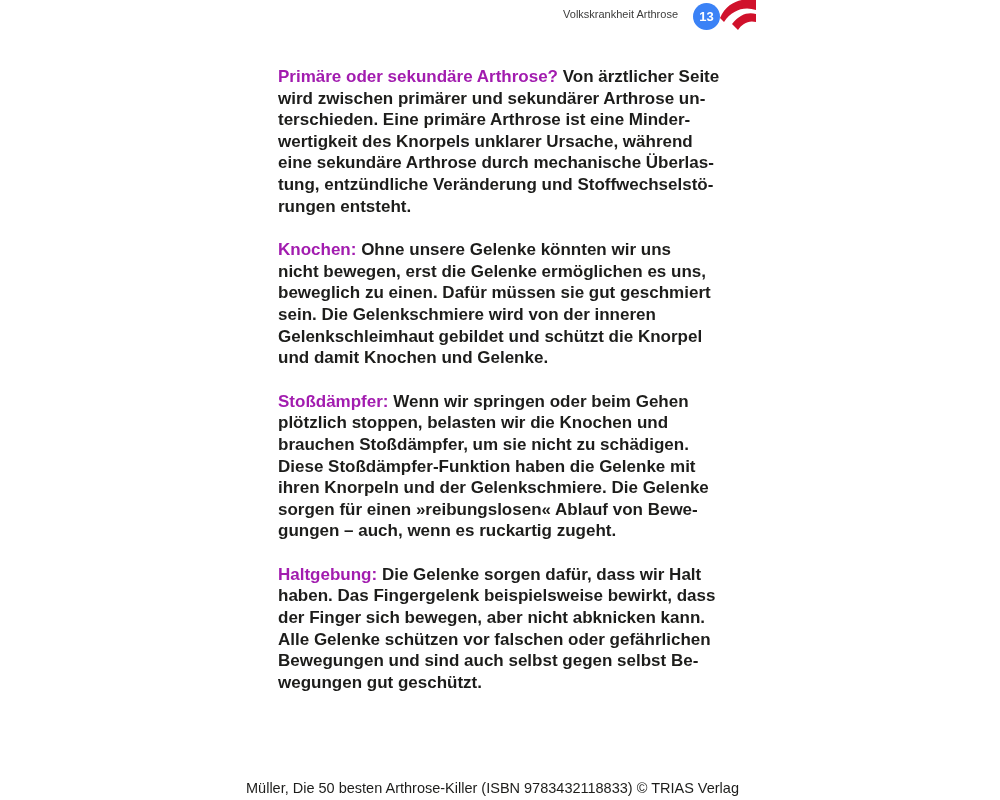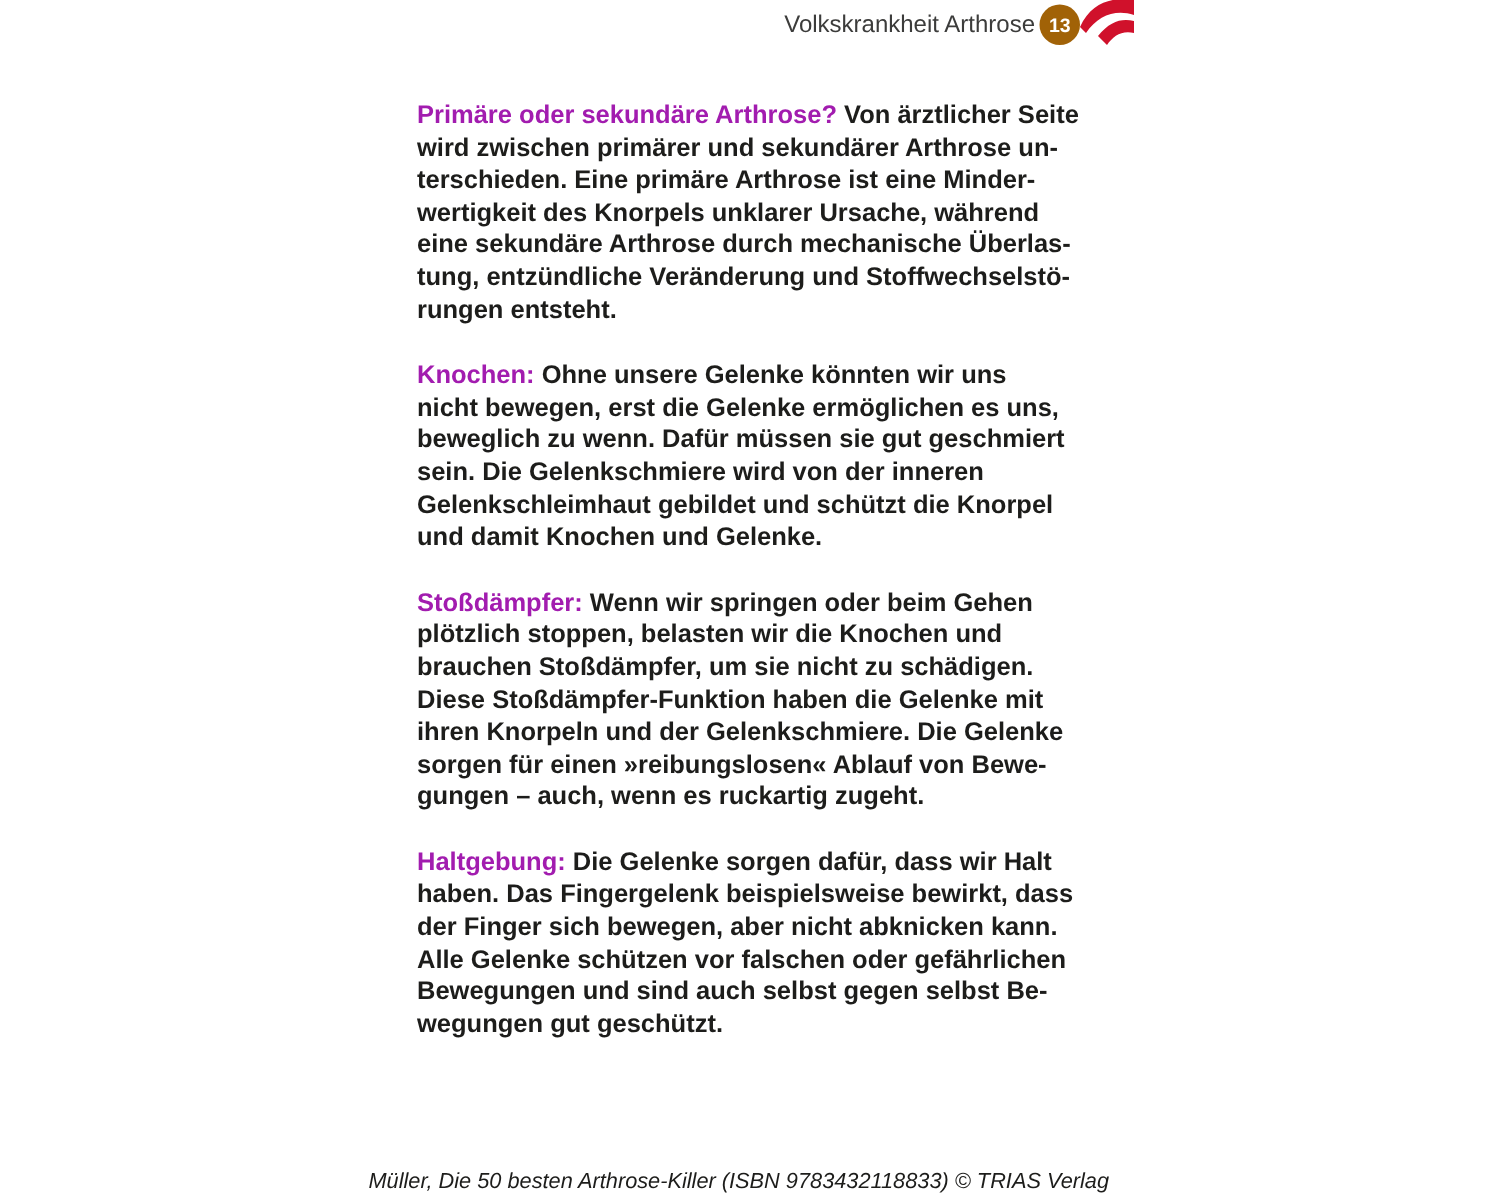--- a/index.html
+++ b/index.html
@@ -13,33 +13,33 @@
     height: 800px;
     background: #ffffff;
     font-family: "Liberation Sans", sans-serif;
     color: #1d1d1b;
     overflow: hidden;
   }
   
   .running-title {
     position: absolute;
     top: 8px;
-    right: 310px;
-    font-size: 16px;
+    right: 322px;
+    font-size: 11px;
     color: #3c3c3b;
     white-space: nowrap;
   }
   .page-badge {
     position: absolute;
     top: 3px;
     right: 280px;
     width: 27px;
     height: 27px;
     border-radius: 50%;
-    background: #a16207;
+    background: #3b82f6;
     color: #ffffff;
     font-size: 13px;
     font-weight: bold;
     display: flex;
     align-items: center;
     justify-content: center;
   }
   .logo {
     position: absolute;
     top: -2px;
@@ -76,21 +76,20 @@
   }
   
   .footer {
     position: absolute;
     bottom: 4px;
     left: 0;
     width: 985px;
     text-align: center;
     font-size: 14.5px;
     color: #1d1d1b;
-    font-style: italic;
   }
 </style>
 </head>
 <body>
 
 <div class="page">
 
   <div class="running-title">Volkskrankheit Arthrose</div>
 
   <div class="page-badge">
@@ -115,21 +114,21 @@
 eine sekundäre Arthrose durch mechanische Überlas-
 tung, entzündliche Veränderung und Stoffwechselstö-
 rungen entsteht.</span>
     </p>
 
 
     <p class="para">
       <span class="lead">Knochen:</span>
       <span class="body-text">Ohne unsere Gelenke könnten wir uns
 nicht bewegen, erst die Gelenke ermöglichen es uns,
-beweglich zu wenn. Dafür müssen sie gut geschmiert
+beweglich zu einen. Dafür müssen sie gut geschmiert
 sein. Die Gelenkschmiere wird von der inneren
 Gelenkschleimhaut gebildet und schützt die Knorpel
 und damit Knochen und Gelenke.</span>
     </p>
 
     <p class="para">
       <span class="lead">Stoßdämpfer:</span>
       <span class="body-text">Wenn wir springen oder beim Gehen
 plötzlich stoppen, belasten wir die Knochen und
 brauchen Stoßdämpfer, um sie nicht zu schädigen.

